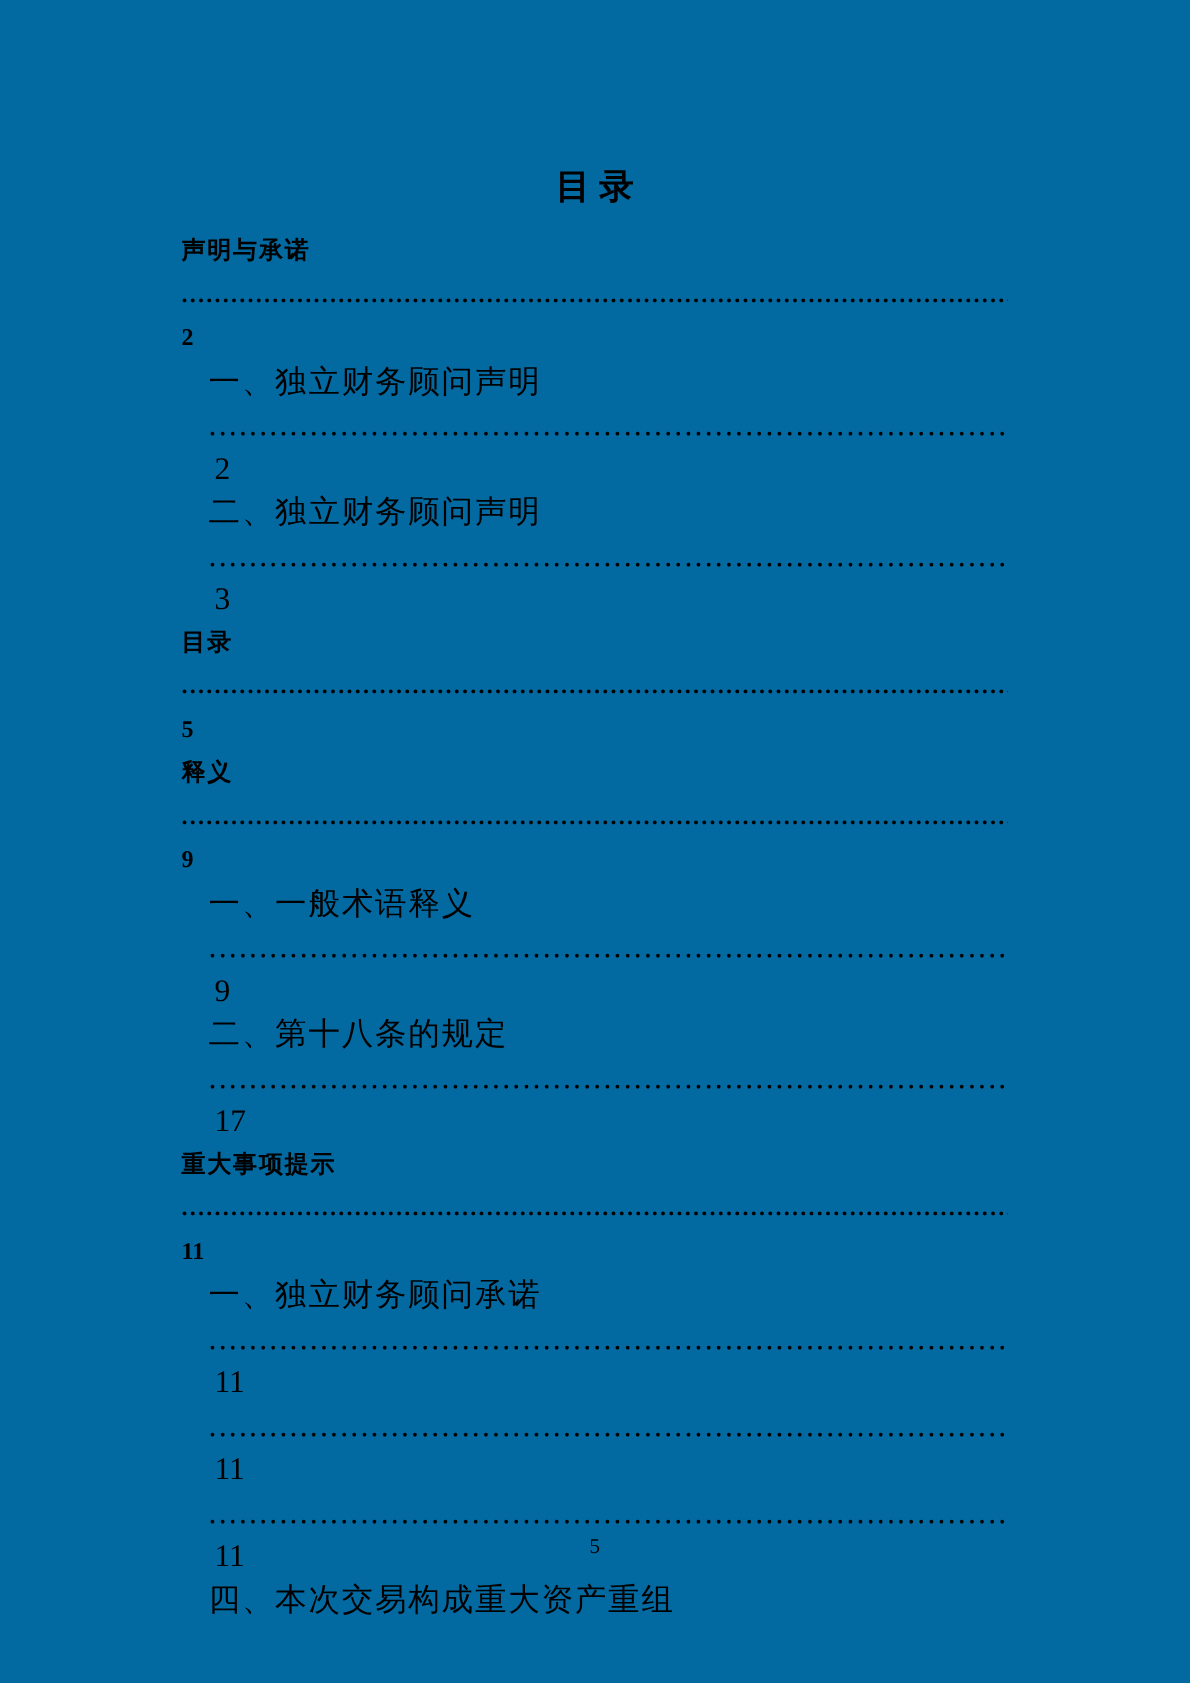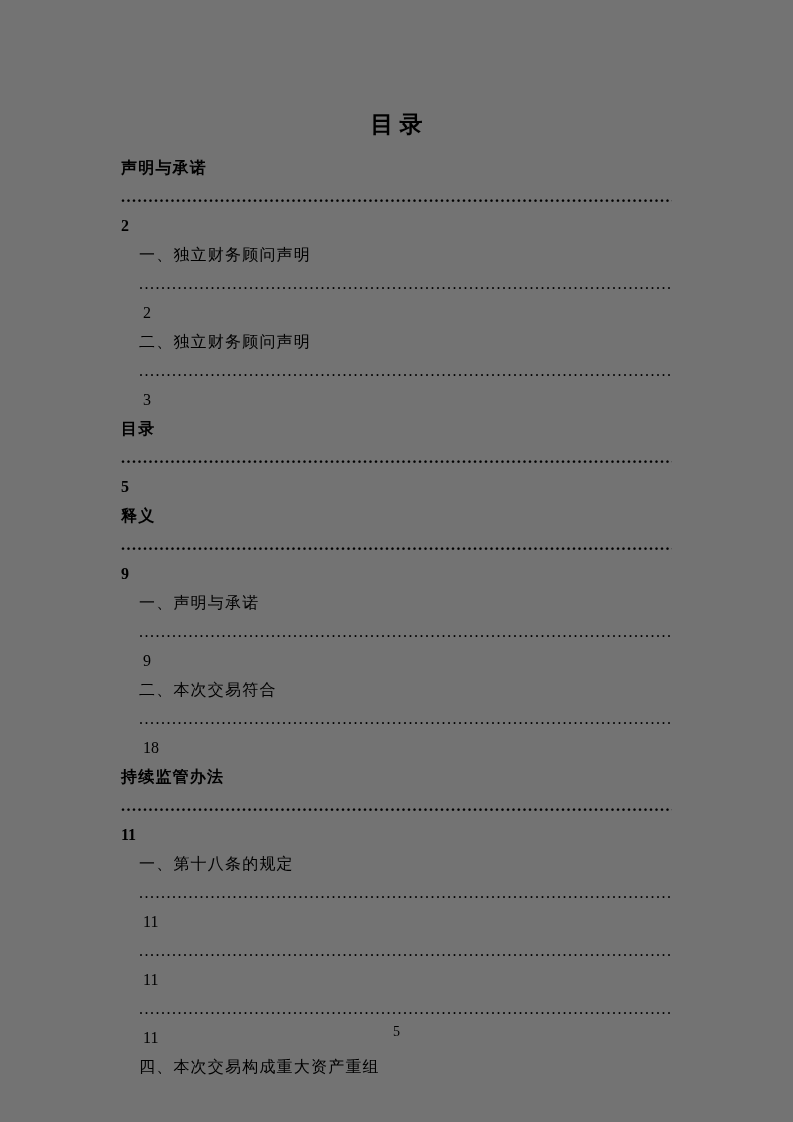--- a/index.html
+++ b/index.html
@@ -4,21 +4,21 @@
 <style>
   html, body {
     margin: 0;
     padding: 0;
     background: #ffffff;
   }
   .page {
     position: relative;
     width: 793px;
     height: 1122px;
-    background: #737373;
+    background: #0369a1;
     overflow: hidden;
     font-family: "Liberation Serif", "DejaVu Serif", serif;
     color: #000000;
   }
   .doc-title {
     margin: 0;
     padding-top: 110px;
     text-align: center;
     font-size: 23px;
     font-weight: bold;
@@ -27,21 +27,21 @@
     line-height: 30px;
   }
   .toc {
     margin: 13px 121px 0 121px; 
   }
   .toc-row {
     display: flex;
     flex-wrap: wrap;
     align-items: baseline;
     line-height: 29px;
-    font-size: 16px;
+    font-size: 21px;
   }
   .toc-row .t {
     white-space: nowrap;
     letter-spacing: 1.2px;
   }
   .toc-row .leader {
     flex: 1 1 auto;
     overflow: hidden;
     white-space: nowrap;
     letter-spacing: 1.5px;
@@ -100,36 +100,36 @@
     <span class="t t1">目录</span>
     <span class="leader">....................................................................................................................................................................................................................................................................</span>
     <span class="pg">5</span>
   </div>
       <div class="toc-row lvl1">
     <span class="t t1">释义</span>
     <span class="leader">....................................................................................................................................................................................................................................................................</span>
     <span class="pg">9</span>
   </div>
       <div class="toc-row lvl2">
-    <span class="t t1">一、声明与承诺</span>
+    <span class="t t1">一、一般术语释义</span>
     <span class="leader">....................................................................................................................................................................................................................................................................</span>
     <span class="pg">9</span>
   </div>
       <div class="toc-row lvl2">
-    <span class="t t1">二、本次交易符合</span>
+    <span class="t t1">二、第十八条的规定</span>
     <span class="leader">....................................................................................................................................................................................................................................................................</span>
-    <span class="pg">18</span>
+    <span class="pg">17</span>
   </div>
       <div class="toc-row lvl1">
-    <span class="t t1">持续监管办法</span>
+    <span class="t t1">重大事项提示</span>
     <span class="leader">....................................................................................................................................................................................................................................................................</span>
     <span class="pg">11</span>
   </div>
       <div class="toc-row lvl2">
-    <span class="t t1">一、第十八条的规定</span>
+    <span class="t t1">一、独立财务顾问承诺</span>
     <span class="leader">....................................................................................................................................................................................................................................................................</span>
     <span class="pg">11</span>
   </div>
       <div class="toc-row lvl2">
     <span class="leader">....................................................................................................................................................................................................................................................................</span>
     <span class="pg">11</span>
   </div>
       <div class="toc-row lvl2">
     <span class="leader">....................................................................................................................................................................................................................................................................</span>
     <span class="pg">11</span>

